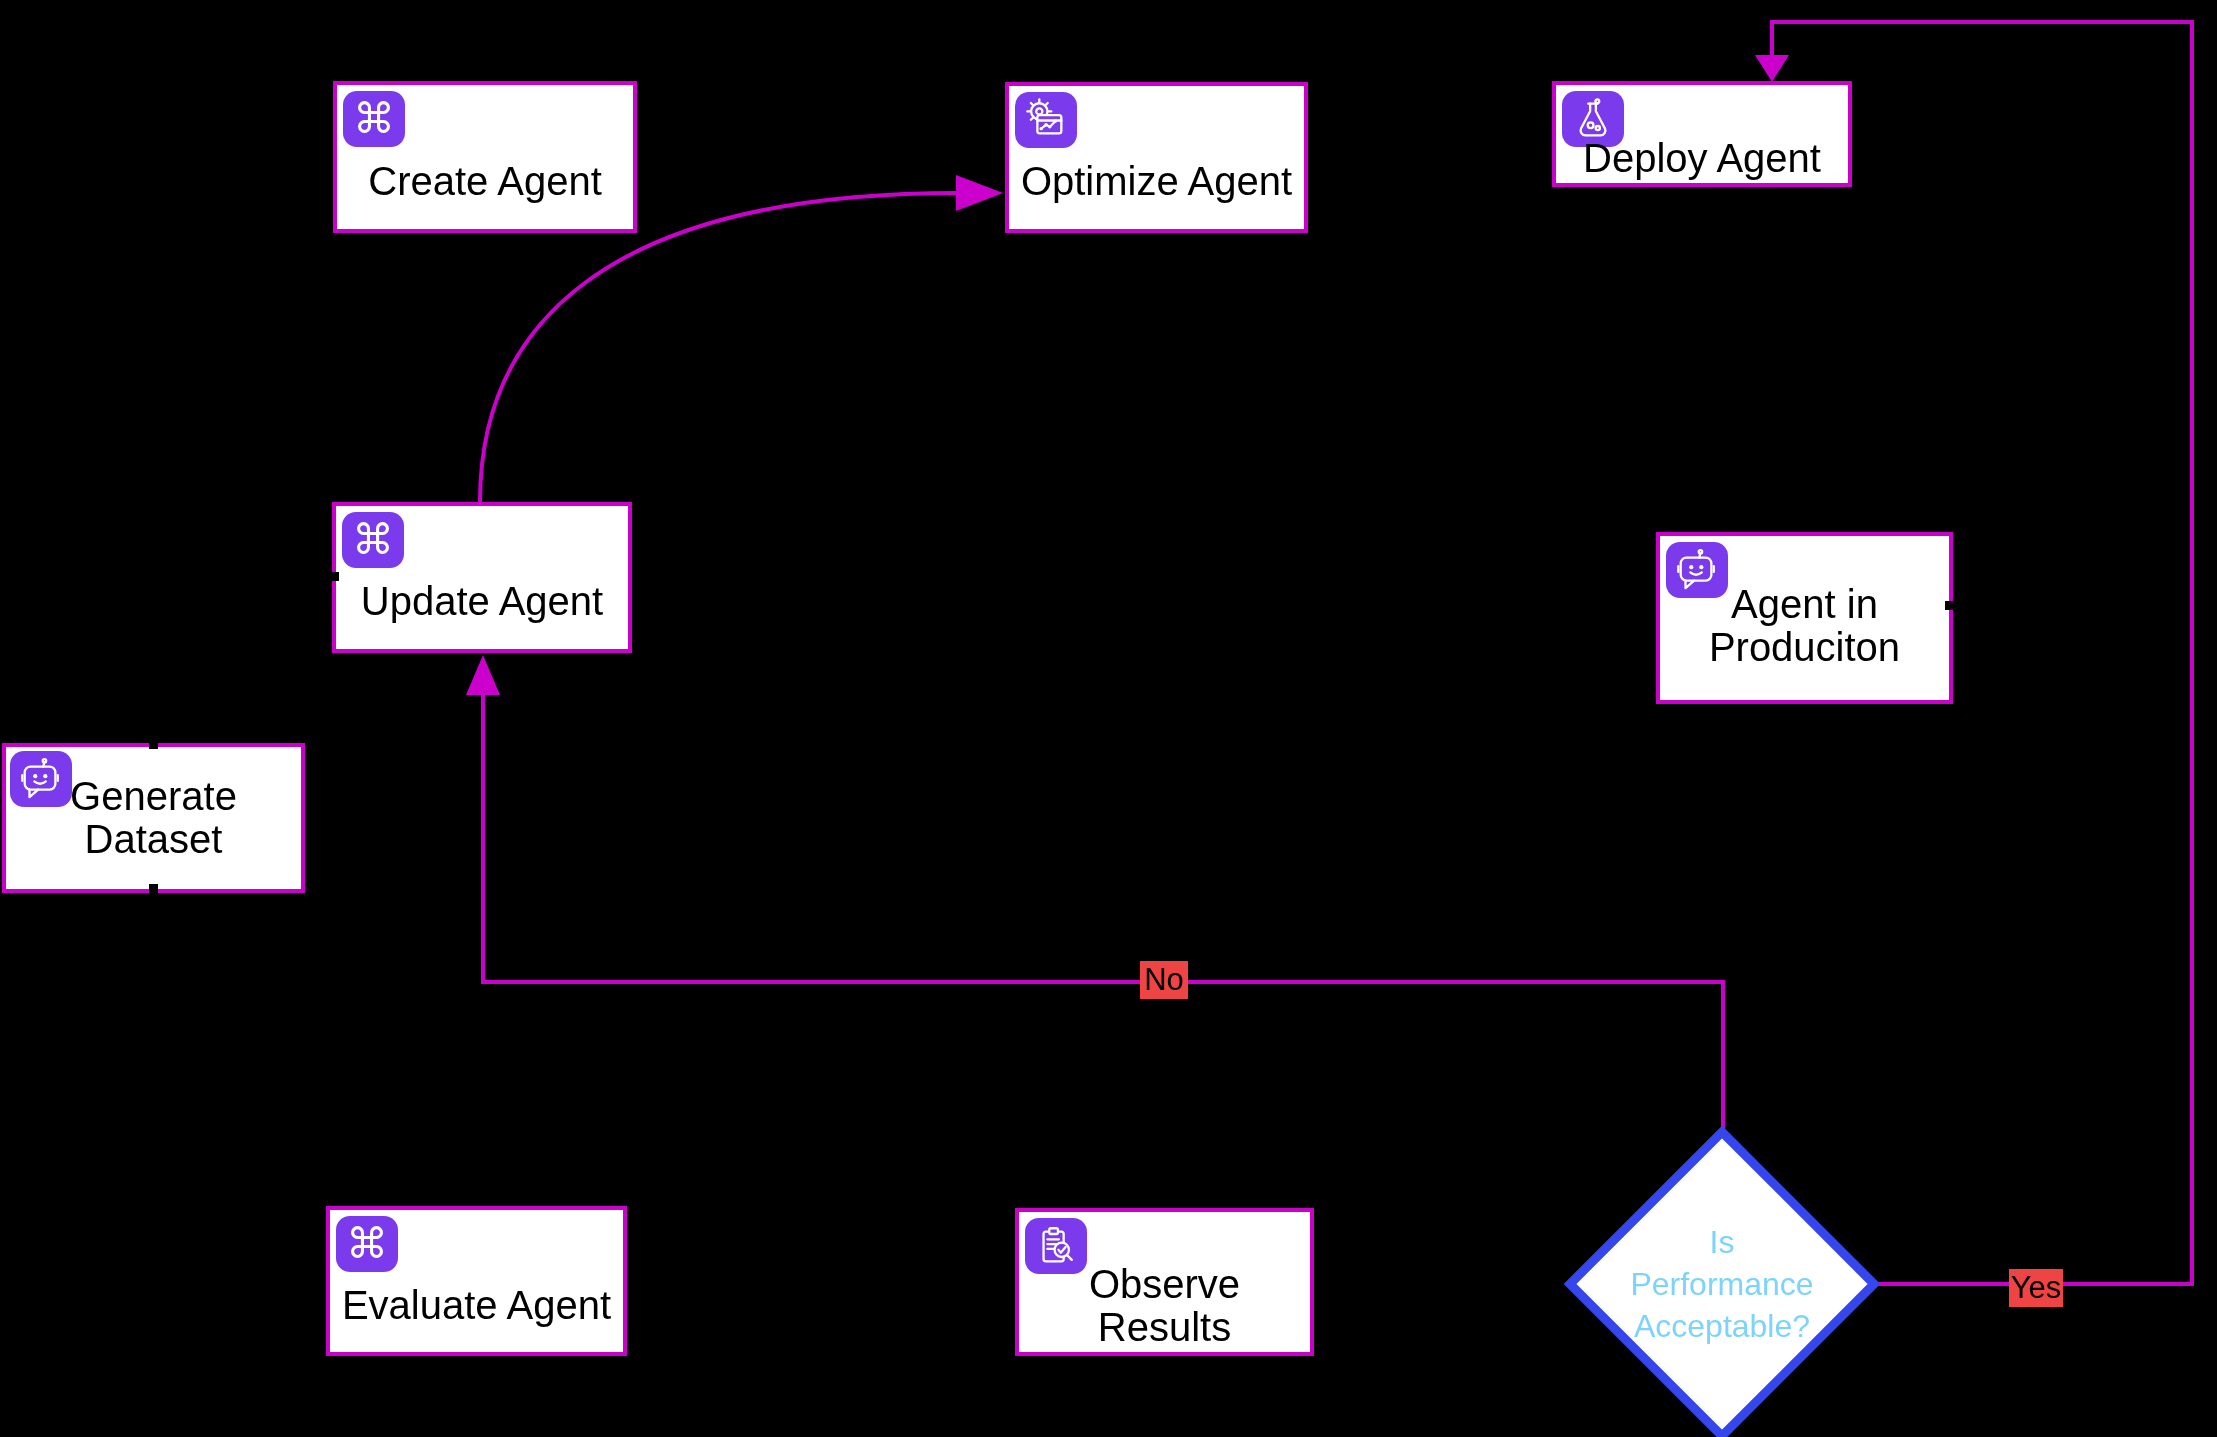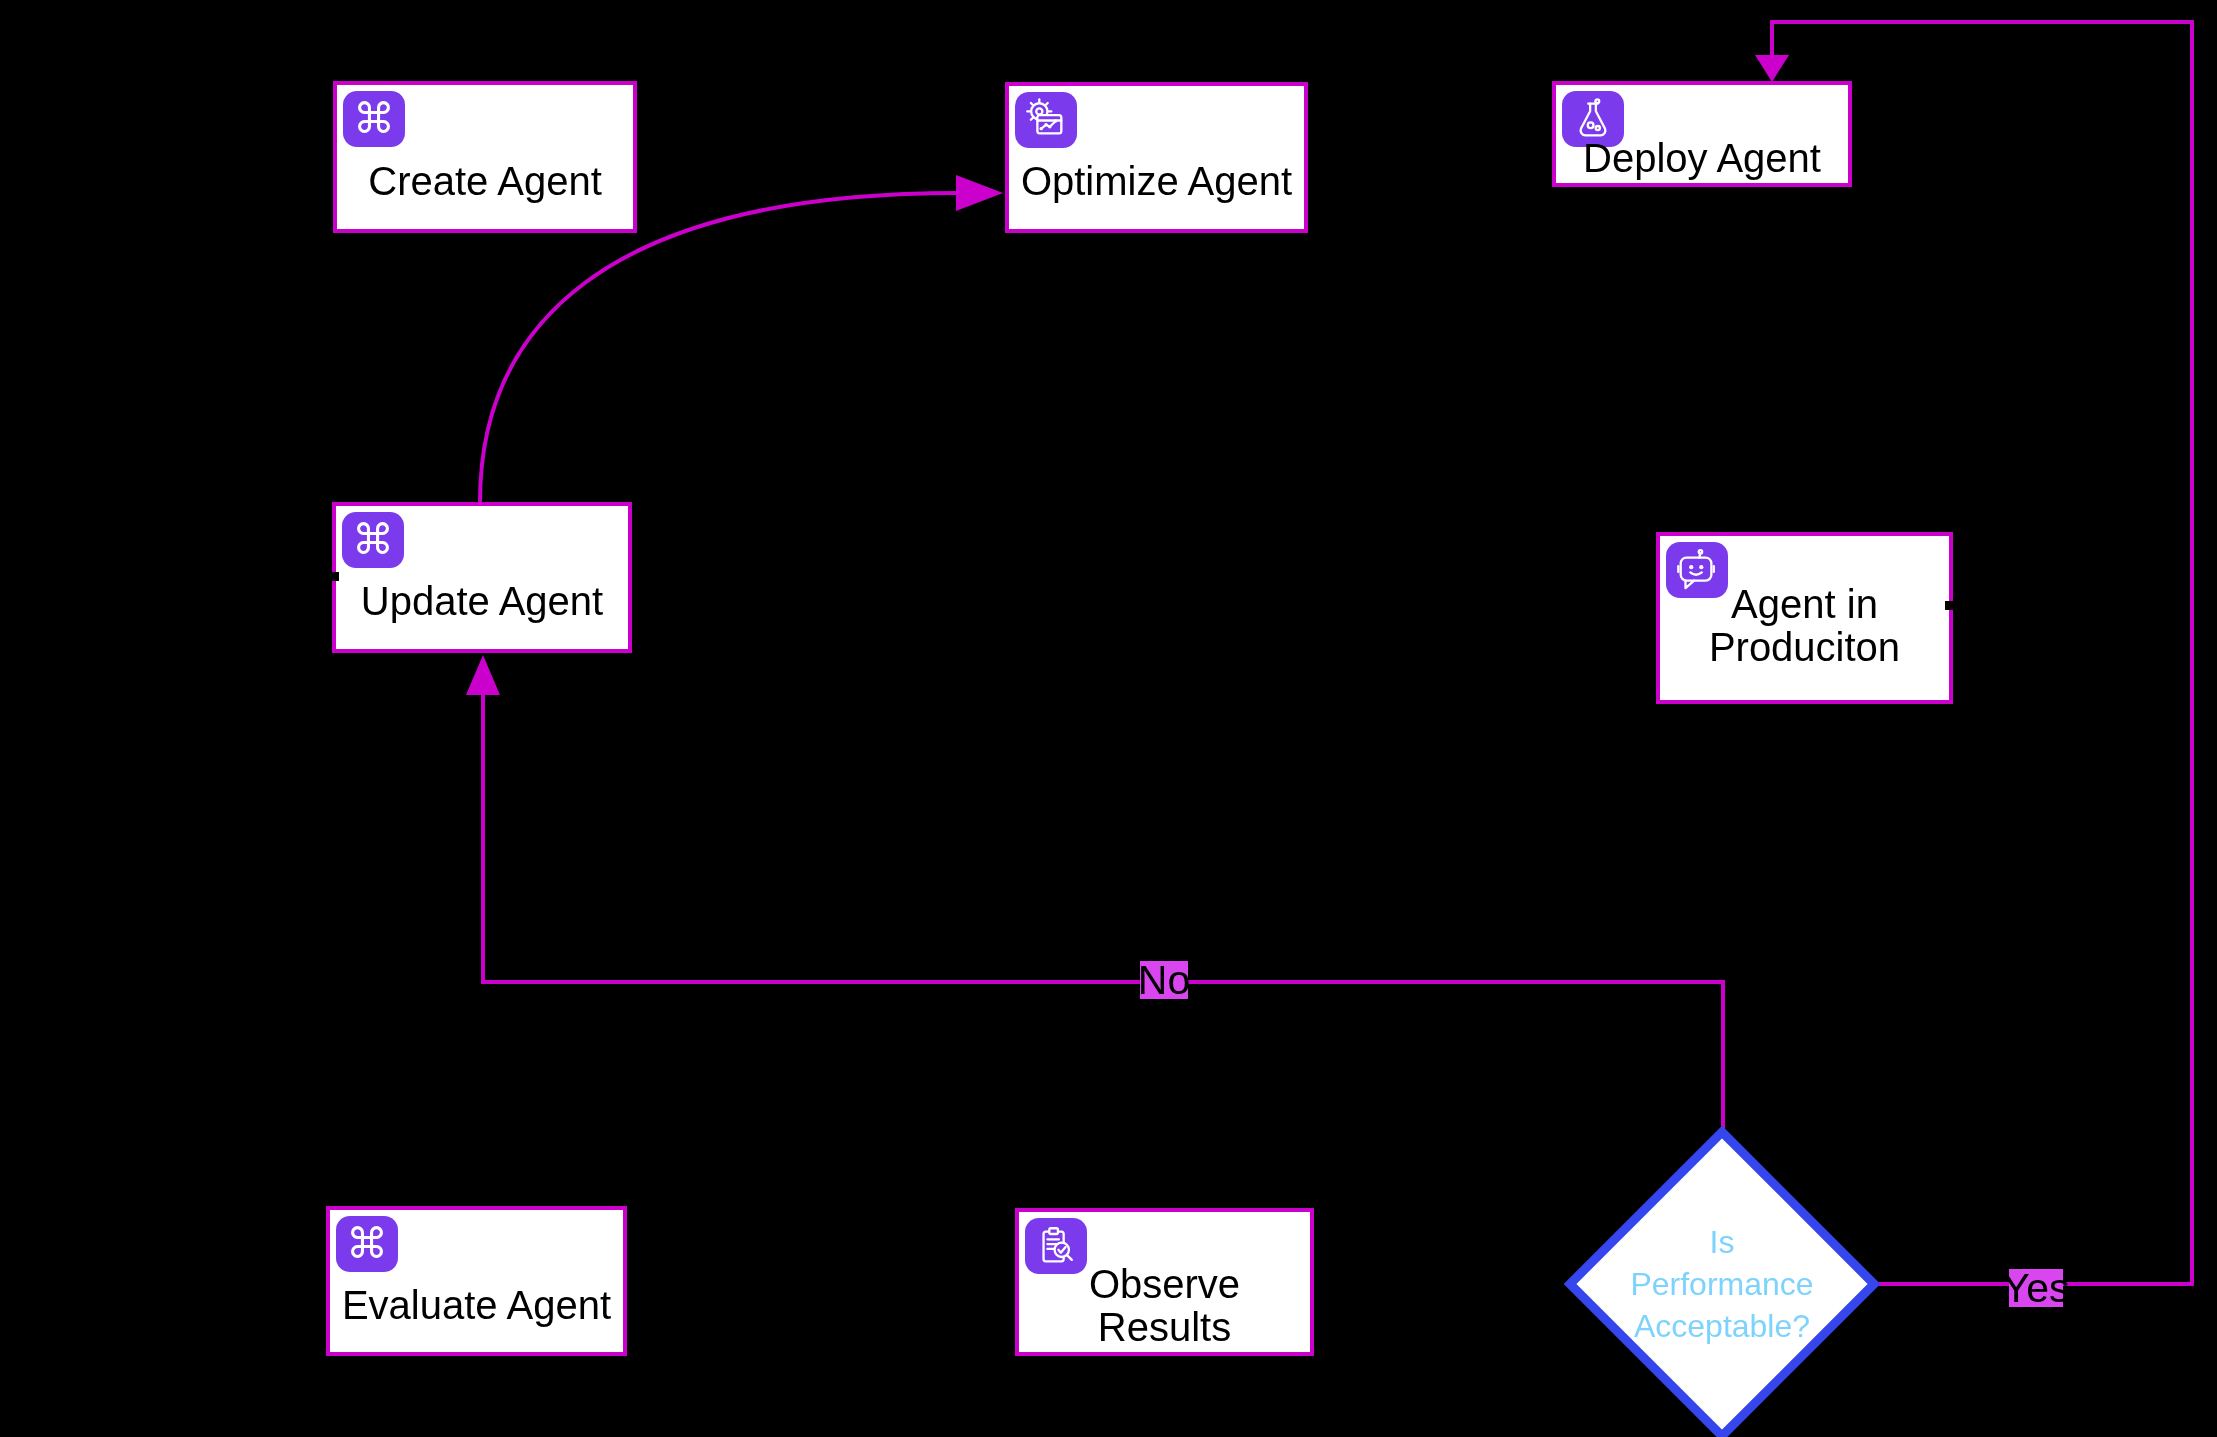--- a/index.html
+++ b/index.html
@@ -12,21 +12,21 @@
   .node.blue{border:5px solid #3546EC;}
   .label{font-size:40px;line-height:43px;color:#000;white-space:pre-line;}
   .shift .label{transform:translateY(24px);}
   .shift8 .label{transform:translateY(8px);}
   .lift .label{transform:translateY(-10px);}
   .badge{position:absolute;left:6px;top:6px;width:62px;height:56px;background:#7C3AED;
          border-radius:14px;display:flex;align-items:center;justify-content:center;}
   .badge svg{width:46px;height:46px;}
   .badge .ic{stroke:#fff;stroke-width:2.4;fill:none;stroke-linecap:round;stroke-linejoin:round;}
   .cmd{font-size:42px;color:#fff;font-family:"DejaVu Sans",sans-serif;line-height:1;}
-  .edge-label{position:absolute;background:#d946ef;color:#000;font-size:41px;
+  .edge-label{position:absolute;background:#ef4444;color:#000;font-size:31px;
               display:flex;align-items:center;justify-content:center;text-align:center;}
   .diamond-label{position:absolute;left:1582px;top:1198px;width:280px;height:172px;
                  display:flex;align-items:center;justify-content:center;text-align:center;
                  font-size:32px;line-height:42px;color:#7dd3fc;white-space:pre-line;}
   .stub{position:absolute;background:#000;}
 </style>
 </head>
 <body>
 
 <div class="canvas">
@@ -121,20 +121,41 @@
         <g fill="#fff" stroke="none">
           <circle cx="18" cy="21" r="2.2"></circle>
             <circle cx="28.5" cy="21" r="2.2"></circle>
         </g>
       </svg>
     </div>
     <div class="label">Agent in
 Produciton</div>
   </div>
 
+  <div class="node pink" style="left:2px;top:743px;width:303px;height:150px;">
+    <div class="badge" style="left:4px;top:4px;">
+      <svg viewBox="0 0 48 48">
+        <g class="ic">
+          <rect x="7" y="11" width="32" height="24" rx="6"></rect>
+          <path d="M12 35 v8 l9 -8"></path>
+          <line x1="26.5" y1="11" x2="27.3" y2="7"></line>
+            <circle cx="27.6" cy="5" r="1.8"></circle>
+          <path d="M17 26.5 q6 5 12 0"></path>
+          <line x1="4.5" y1="20" x2="4.5" y2="26"></line>
+            <line x1="41.5" y1="20" x2="41.5" y2="26"></line>
+        </g>
+        <g fill="#fff" stroke="none">
+          <circle cx="18" cy="21" r="2.2"></circle>
+            <circle cx="28.5" cy="21" r="2.2"></circle>
+        </g>
+      </svg>
+    </div>
+    <div class="label">Generate
+Dataset</div>
+  </div>
 
 
   <div class="node pink shift" style="left:326px;top:1206px;width:301px;height:150px;">
     <div class="badge">
       <span class="cmd">⌘</span>
     </div>
     <div class="label">Evaluate Agent</div>
   </div>
 
   <div class="node pink shift" style="left:1015px;top:1208px;width:299px;height:148px;">

